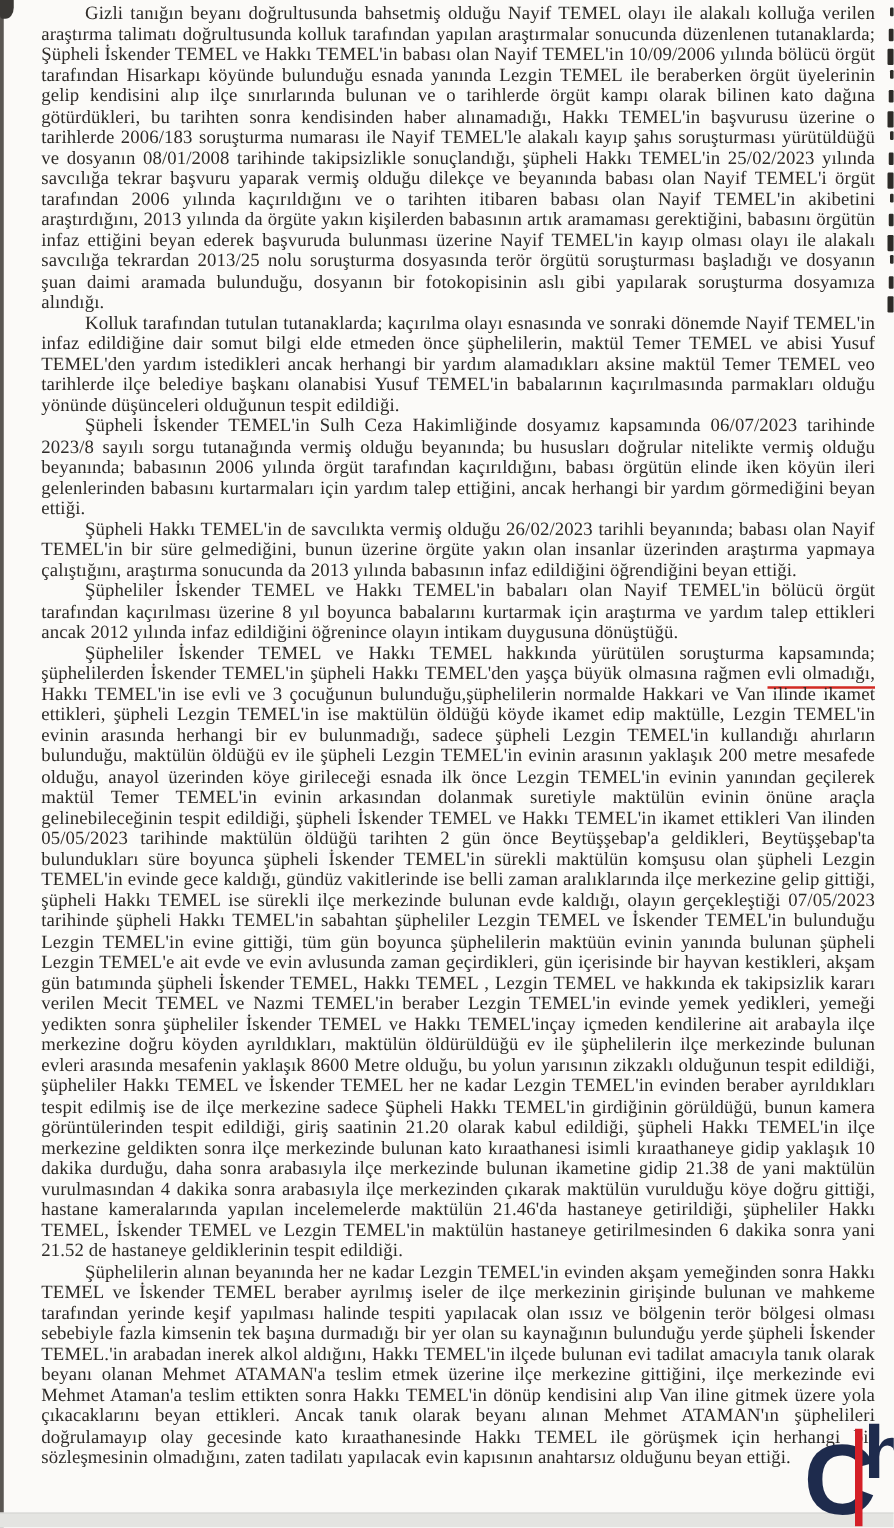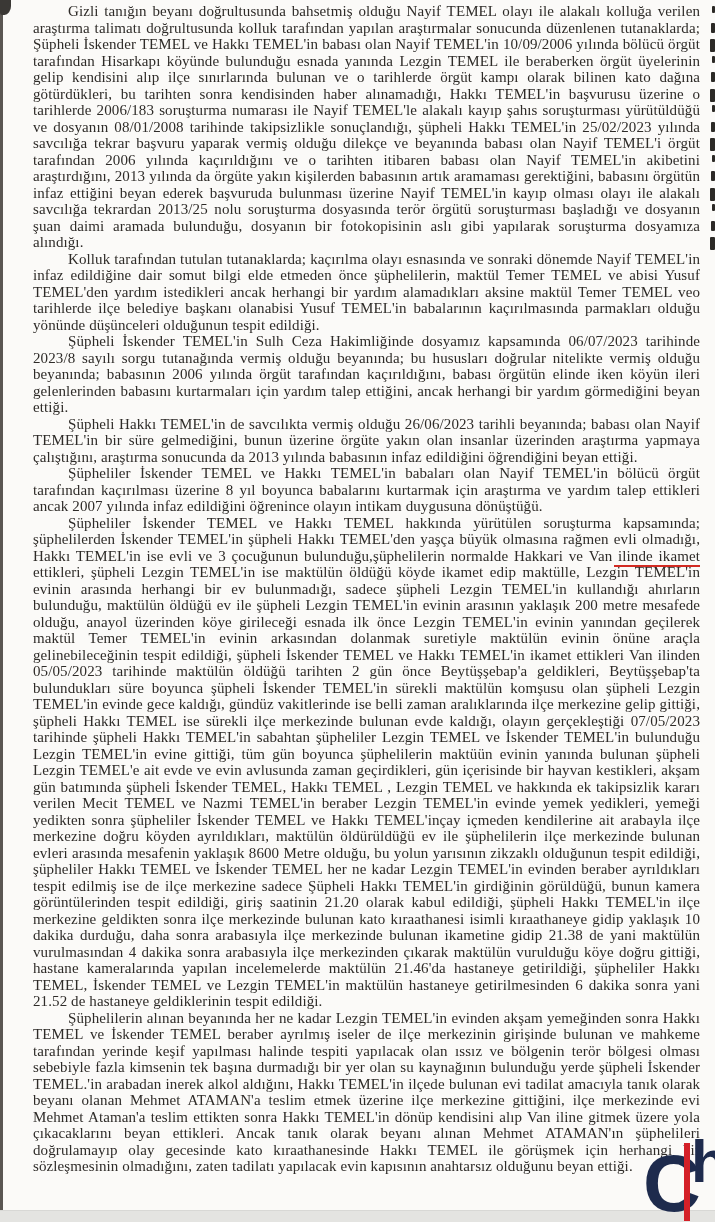--- a/index.html
+++ b/index.html
@@ -25,21 +25,21 @@
     text-align: justify;
     letter-spacing: 0.1px;
   }
   .page p {
     margin: 0;
     padding: 0;
     text-indent: 35px;
   }
   .marked {
     border-bottom: 2.5px solid #d22a22;
-    padding-bottom: 18px;
+    padding-bottom: 2px;
   }
   
   .left-edge-line {
     position: absolute;
     left: 0; top: 0;
     width: 3px; height: 1222px;
     background: #5a5652;
   }
   .corner-blob {
     position: absolute;
@@ -96,22 +96,22 @@
     color: #1e2b4d;
   }
 </style>
 </head>
 <body>
 
 <div class="page">
   <p>Gizli tanığın beyanı doğrultusunda bahsetmiş olduğu Nayif TEMEL olayı ile alakalı kolluğa verilen araştırma talimatı doğrultusunda kolluk tarafından yapılan araştırmalar sonucunda düzenlenen tutanaklarda; Şüpheli İskender TEMEL ve Hakkı TEMEL'in babası olan Nayif TEMEL'in 10/09/2006 yılında bölücü örgüt tarafından Hisarkapı köyünde bulunduğu esnada yanında Lezgin TEMEL ile beraberken örgüt üyelerinin gelip kendisini alıp ilçe sınırlarında bulunan ve o tarihlerde örgüt kampı olarak bilinen kato dağına götürdükleri, bu tarihten sonra kendisinden haber alınamadığı, Hakkı TEMEL'in başvurusu üzerine o tarihlerde 2006/183 soruşturma numarası ile Nayif TEMEL'le alakalı kayıp şahıs soruşturması yürütüldüğü ve dosyanın 08/01/2008 tarihinde takipsizlikle sonuçlandığı, şüpheli Hakkı TEMEL'in 25/02/2023 yılında savcılığa tekrar başvuru yaparak vermiş olduğu dilekçe ve beyanında babası olan Nayif TEMEL'i örgüt tarafından 2006 yılında kaçırıldığını ve o tarihten itibaren babası olan Nayif TEMEL'in akibetini araştırdığını, 2013 yılında da örgüte yakın kişilerden babasının artık aramaması gerektiğini, babasını örgütün infaz ettiğini beyan ederek başvuruda bulunması üzerine Nayif TEMEL'in kayıp olması olayı ile alakalı savcılığa tekrardan 2013/25 nolu soruşturma dosyasında terör örgütü soruşturması başladığı ve dosyanın şuan daimi aramada bulunduğu, dosyanın bir fotokopisinin aslı gibi yapılarak soruşturma dosyamıza alındığı.</p>
   <p>Kolluk tarafından tutulan tutanaklarda; kaçırılma olayı esnasında ve sonraki dönemde Nayif TEMEL'in infaz edildiğine dair somut bilgi elde etmeden önce şüphelilerin, maktül Temer TEMEL ve abisi Yusuf TEMEL'den yardım istedikleri ancak herhangi bir yardım alamadıkları aksine maktül Temer TEMEL veo tarihlerde ilçe belediye başkanı olanabisi Yusuf TEMEL'in babalarının kaçırılmasında parmakları olduğu yönünde düşünceleri olduğunun tespit edildiği.</p>
   <p>Şüpheli İskender TEMEL'in Sulh Ceza Hakimliğinde dosyamız kapsamında 06/07/2023 tarihinde 2023/8 sayılı sorgu tutanağında vermiş olduğu beyanında; bu hususları doğrular nitelikte vermiş olduğu beyanında; babasının 2006 yılında örgüt tarafından kaçırıldığını, babası örgütün elinde iken köyün ileri gelenlerinden babasını kurtarmaları için yardım talep ettiğini, ancak herhangi bir yardım görmediğini beyan ettiği.</p>
-  <p>Şüpheli Hakkı TEMEL'in de savcılıkta vermiş olduğu 26/06/2023 tarihli beyanında; babası olan Nayif TEMEL'in bir süre gelmediğini, bunun üzerine örgüte yakın olan insanlar üzerinden araştırma yapmaya çalıştığını, araştırma sonucunda da 2013 yılında babasının infaz edildiğini öğrendiğini beyan ettiği.</p>
-  <p>Şüpheliler İskender TEMEL ve Hakkı TEMEL'in babaları olan Nayif TEMEL'in bölücü örgüt tarafından kaçırılması üzerine 8 yıl boyunca babalarını kurtarmak için araştırma ve yardım talep ettikleri ancak 2007 yılında infaz edildiğini öğrenince olayın intikam duygusuna dönüştüğü.</p>
+  <p>Şüpheli Hakkı TEMEL'in de savcılıkta vermiş olduğu 26/02/2023 tarihli beyanında; babası olan Nayif TEMEL'in bir süre gelmediğini, bunun üzerine örgüte yakın olan insanlar üzerinden araştırma yapmaya çalıştığını, araştırma sonucunda da 2013 yılında babasının infaz edildiğini öğrendiğini beyan ettiği.</p>
+  <p>Şüpheliler İskender TEMEL ve Hakkı TEMEL'in babaları olan Nayif TEMEL'in bölücü örgüt tarafından kaçırılması üzerine 8 yıl boyunca babalarını kurtarmak için araştırma ve yardım talep ettikleri ancak 2012 yılında infaz edildiğini öğrenince olayın intikam duygusuna dönüştüğü.</p>
   <p><span>Şüpheliler İskender TEMEL ve Hakkı TEMEL hakkında yürütülen soruşturma kapsamında; şüphelilerden İskender TEMEL'in şüpheli Hakkı TEMEL'den yaşça büyük olmasına rağmen </span><span class="marked">evli olmadığı,</span><span> Hakkı TEMEL'in ise evli ve 3 çocuğunun bulunduğu,şüphelilerin normalde Hakkari ve Van ilinde ikamet ettikleri, şüpheli Lezgin TEMEL'in ise maktülün öldüğü köyde ikamet edip maktülle, Lezgin TEMEL'in evinin arasında herhangi bir ev bulunmadığı, sadece şüpheli Lezgin TEMEL'in kullandığı ahırların bulunduğu, maktülün öldüğü ev ile şüpheli Lezgin TEMEL'in evinin arasının yaklaşık 200 metre mesafede olduğu, anayol üzerinden köye girileceği esnada ilk önce Lezgin TEMEL'in evinin yanından geçilerek maktül Temer TEMEL'in evinin arkasından dolanmak suretiyle maktülün evinin önüne araçla gelinebileceğinin tespit edildiği, şüpheli İskender TEMEL ve Hakkı TEMEL'in ikamet ettikleri Van ilinden 05/05/2023 tarihinde maktülün öldüğü tarihten 2 gün önce Beytüşşebap'a geldikleri, Beytüşşebap'ta bulundukları süre boyunca şüpheli İskender TEMEL'in sürekli maktülün komşusu olan şüpheli Lezgin TEMEL'in evinde gece kaldığı, gündüz vakitlerinde ise belli zaman aralıklarında ilçe merkezine gelip gittiği, şüpheli Hakkı TEMEL ise sürekli ilçe merkezinde bulunan evde kaldığı, olayın gerçekleştiği 07/05/2023 tarihinde şüpheli Hakkı TEMEL'in sabahtan şüpheliler Lezgin TEMEL ve İskender TEMEL'in bulunduğu Lezgin TEMEL'in evine gittiği, tüm gün boyunca şüphelilerin maktüün evinin yanında bulunan şüpheli Lezgin TEMEL'e ait evde ve evin avlusunda zaman geçirdikleri, gün içerisinde bir hayvan kestikleri, akşam gün batımında şüpheli İskender TEMEL, Hakkı TEMEL , Lezgin TEMEL ve hakkında ek takipsizlik kararı verilen Mecit TEMEL ve Nazmi TEMEL'in beraber Lezgin TEMEL'in evinde yemek yedikleri, yemeği yedikten sonra şüpheliler İskender TEMEL ve Hakkı TEMEL'inçay içmeden kendilerine ait arabayla ilçe merkezine doğru köyden ayrıldıkları, maktülün öldürüldüğü ev ile şüphelilerin ilçe merkezinde bulunan evleri arasında mesafenin yaklaşık 8600 Metre olduğu, bu yolun yarısının zikzaklı olduğunun tespit edildiği, şüpheliler Hakkı TEMEL ve İskender TEMEL her ne kadar Lezgin TEMEL'in evinden beraber ayrıldıkları tespit edilmiş ise de ilçe merkezine sadece Şüpheli Hakkı TEMEL'in girdiğinin görüldüğü, bunun kamera görüntülerinden tespit edildiği, giriş saatinin 21.20 olarak kabul edildiği, şüpheli Hakkı TEMEL'in ilçe merkezine geldikten sonra ilçe merkezinde bulunan kato kıraathanesi isimli kıraathaneye gidip yaklaşık 10 dakika durduğu, daha sonra arabasıyla ilçe merkezinde bulunan ikametine gidip 21.38 de yani maktülün vurulmasından 4 dakika sonra arabasıyla ilçe merkezinden çıkarak maktülün vurulduğu köye doğru gittiği, hastane kameralarında yapılan incelemelerde maktülün 21.46'da hastaneye getirildiği, şüpheliler Hakkı TEMEL, İskender TEMEL ve Lezgin TEMEL'in maktülün hastaneye getirilmesinden 6 dakika sonra yani 21.52 de hastaneye geldiklerinin tespit edildiği.</span></p>
   <p>Şüphelilerin alınan beyanında her ne kadar Lezgin TEMEL'in evinden akşam yemeğinden sonra Hakkı TEMEL ve İskender TEMEL beraber ayrılmış iseler de ilçe merkezinin girişinde bulunan ve mahkeme tarafından yerinde keşif yapılması halinde tespiti yapılacak olan ıssız ve bölgenin terör bölgesi olması sebebiyle fazla kimsenin tek başına durmadığı bir yer olan su kaynağının bulunduğu yerde şüpheli İskender TEMEL.'in arabadan inerek alkol aldığını, Hakkı TEMEL'in ilçede bulunan evi tadilat amacıyla tanık olarak beyanı olanan Mehmet ATAMAN'a teslim etmek üzerine ilçe merkezine gittiğini, ilçe merkezinde evi Mehmet Ataman'a teslim ettikten sonra Hakkı TEMEL'in dönüp kendisini alıp Van iline gitmek üzere yola çıkacaklarını beyan ettikleri. Ancak tanık olarak beyanı alınan Mehmet ATAMAN'ın şüphelileri doğrulamayıp olay gecesinde kato kıraathanesinde Hakkı TEMEL ile görüşmek için herhangi bir sözleşmesinin olmadığını, zaten tadilatı yapılacak evin kapısının anahtarsız olduğunu beyan ettiği.</p>
 </div>
 
 <div class="left-edge-line"></div>
 <div class="corner-blob"></div>
 <div id="edge-marks">
     <div class="edge-dash" style="top: 6px; height: 7px; width: 3px;"></div>
     <div class="edge-dash" style="top: 22.5px; height: 10px; width: 4px;"></div>
     <div class="edge-dash" style="top: 39px; height: 13px; width: 5px;"></div>

